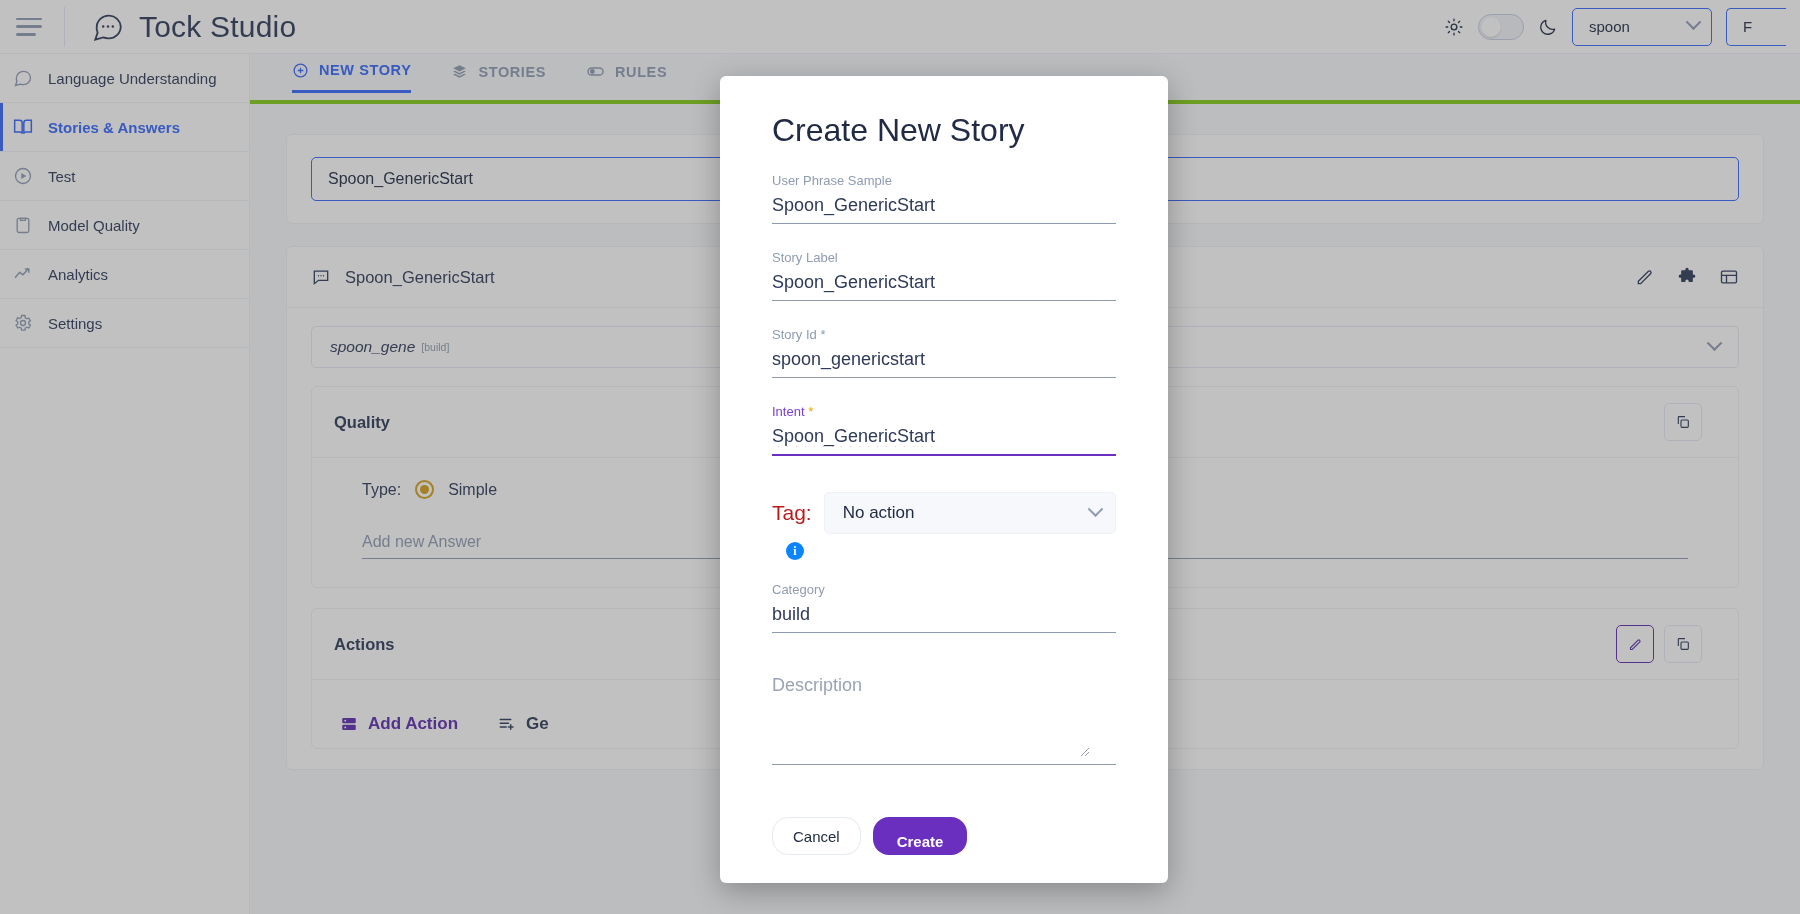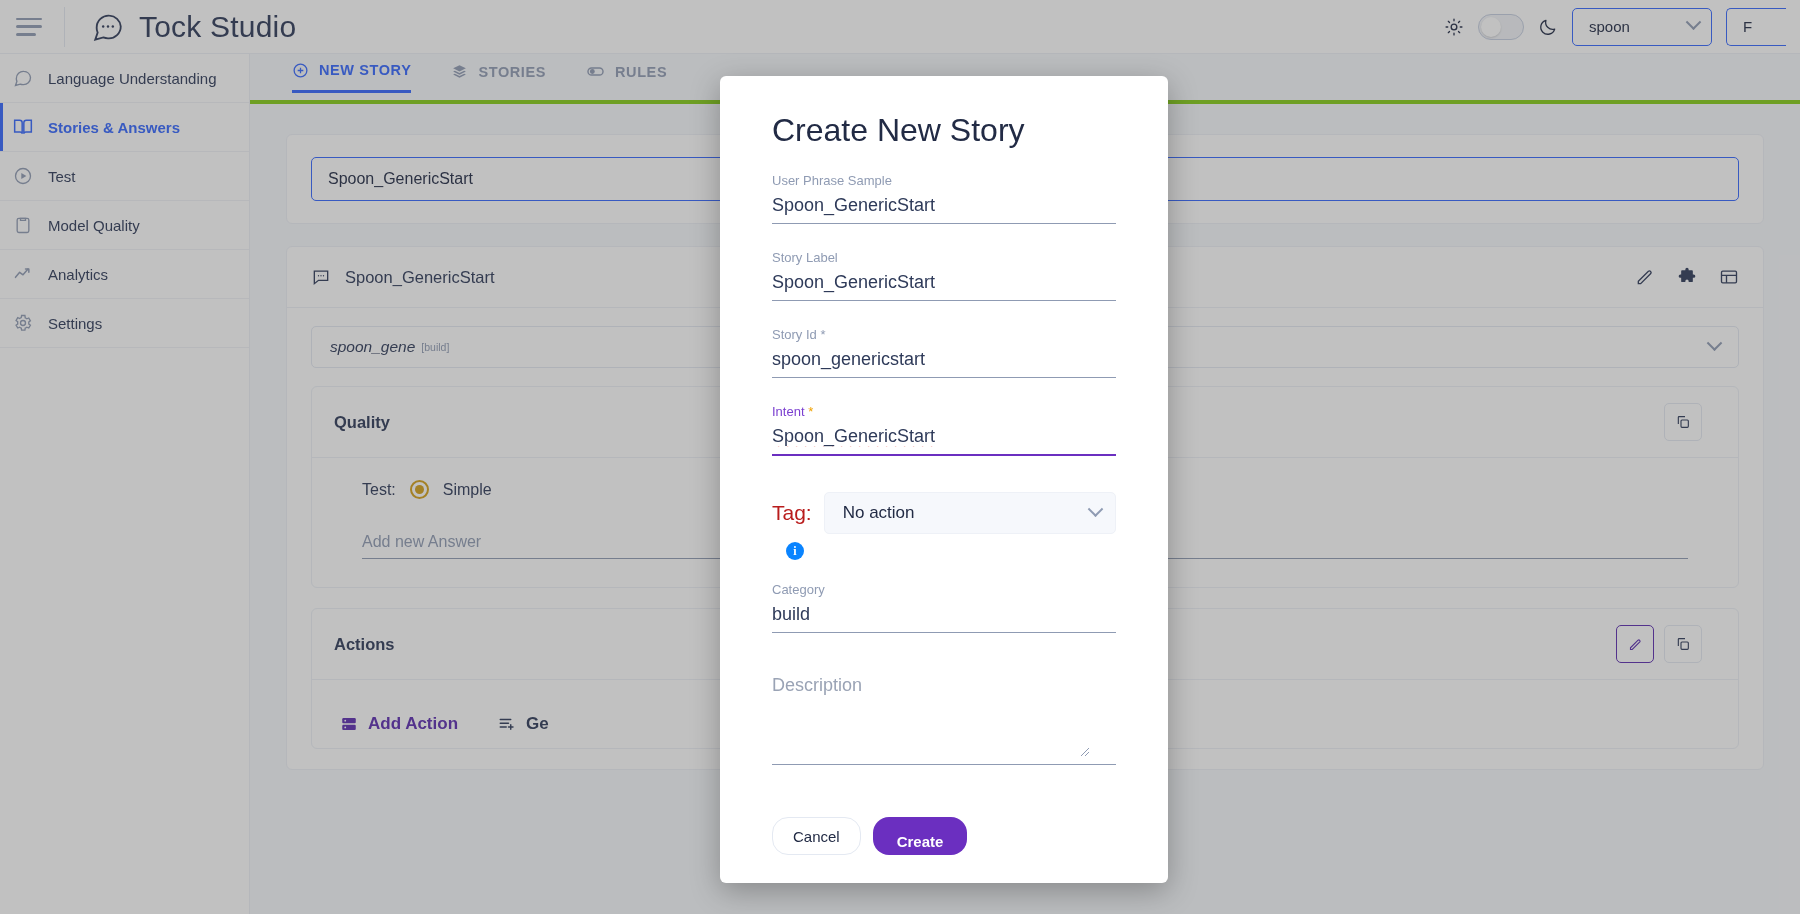--- a/index.html
+++ b/index.html
@@ -323,21 +323,21 @@
                 <span class="icon-btn">
                   <svg width="16" height="16" viewBox="0 0 24 24" fill="none" stroke="currentColor" stroke-width="1.7">
                       <rect x="9" y="9" width="11" height="11" rx="1.5"></rect>
                       <path d="M5 15V5a1 1 0 0 1 1-1h9"></path>
                     </svg>
                 </span>
               </span>
             </div>
             <div class="panel-body">
               <div class="type-row">
-                <span>Test:</span>
+                <span>Type:</span>
                 <span class="radio">
                     <b></b>
                   </span>
                 <span>Simple</span>
               </div>
               <div class="add-answer">Add new Answer</div>
             </div>
           </div>
 
           <div class="panel">

